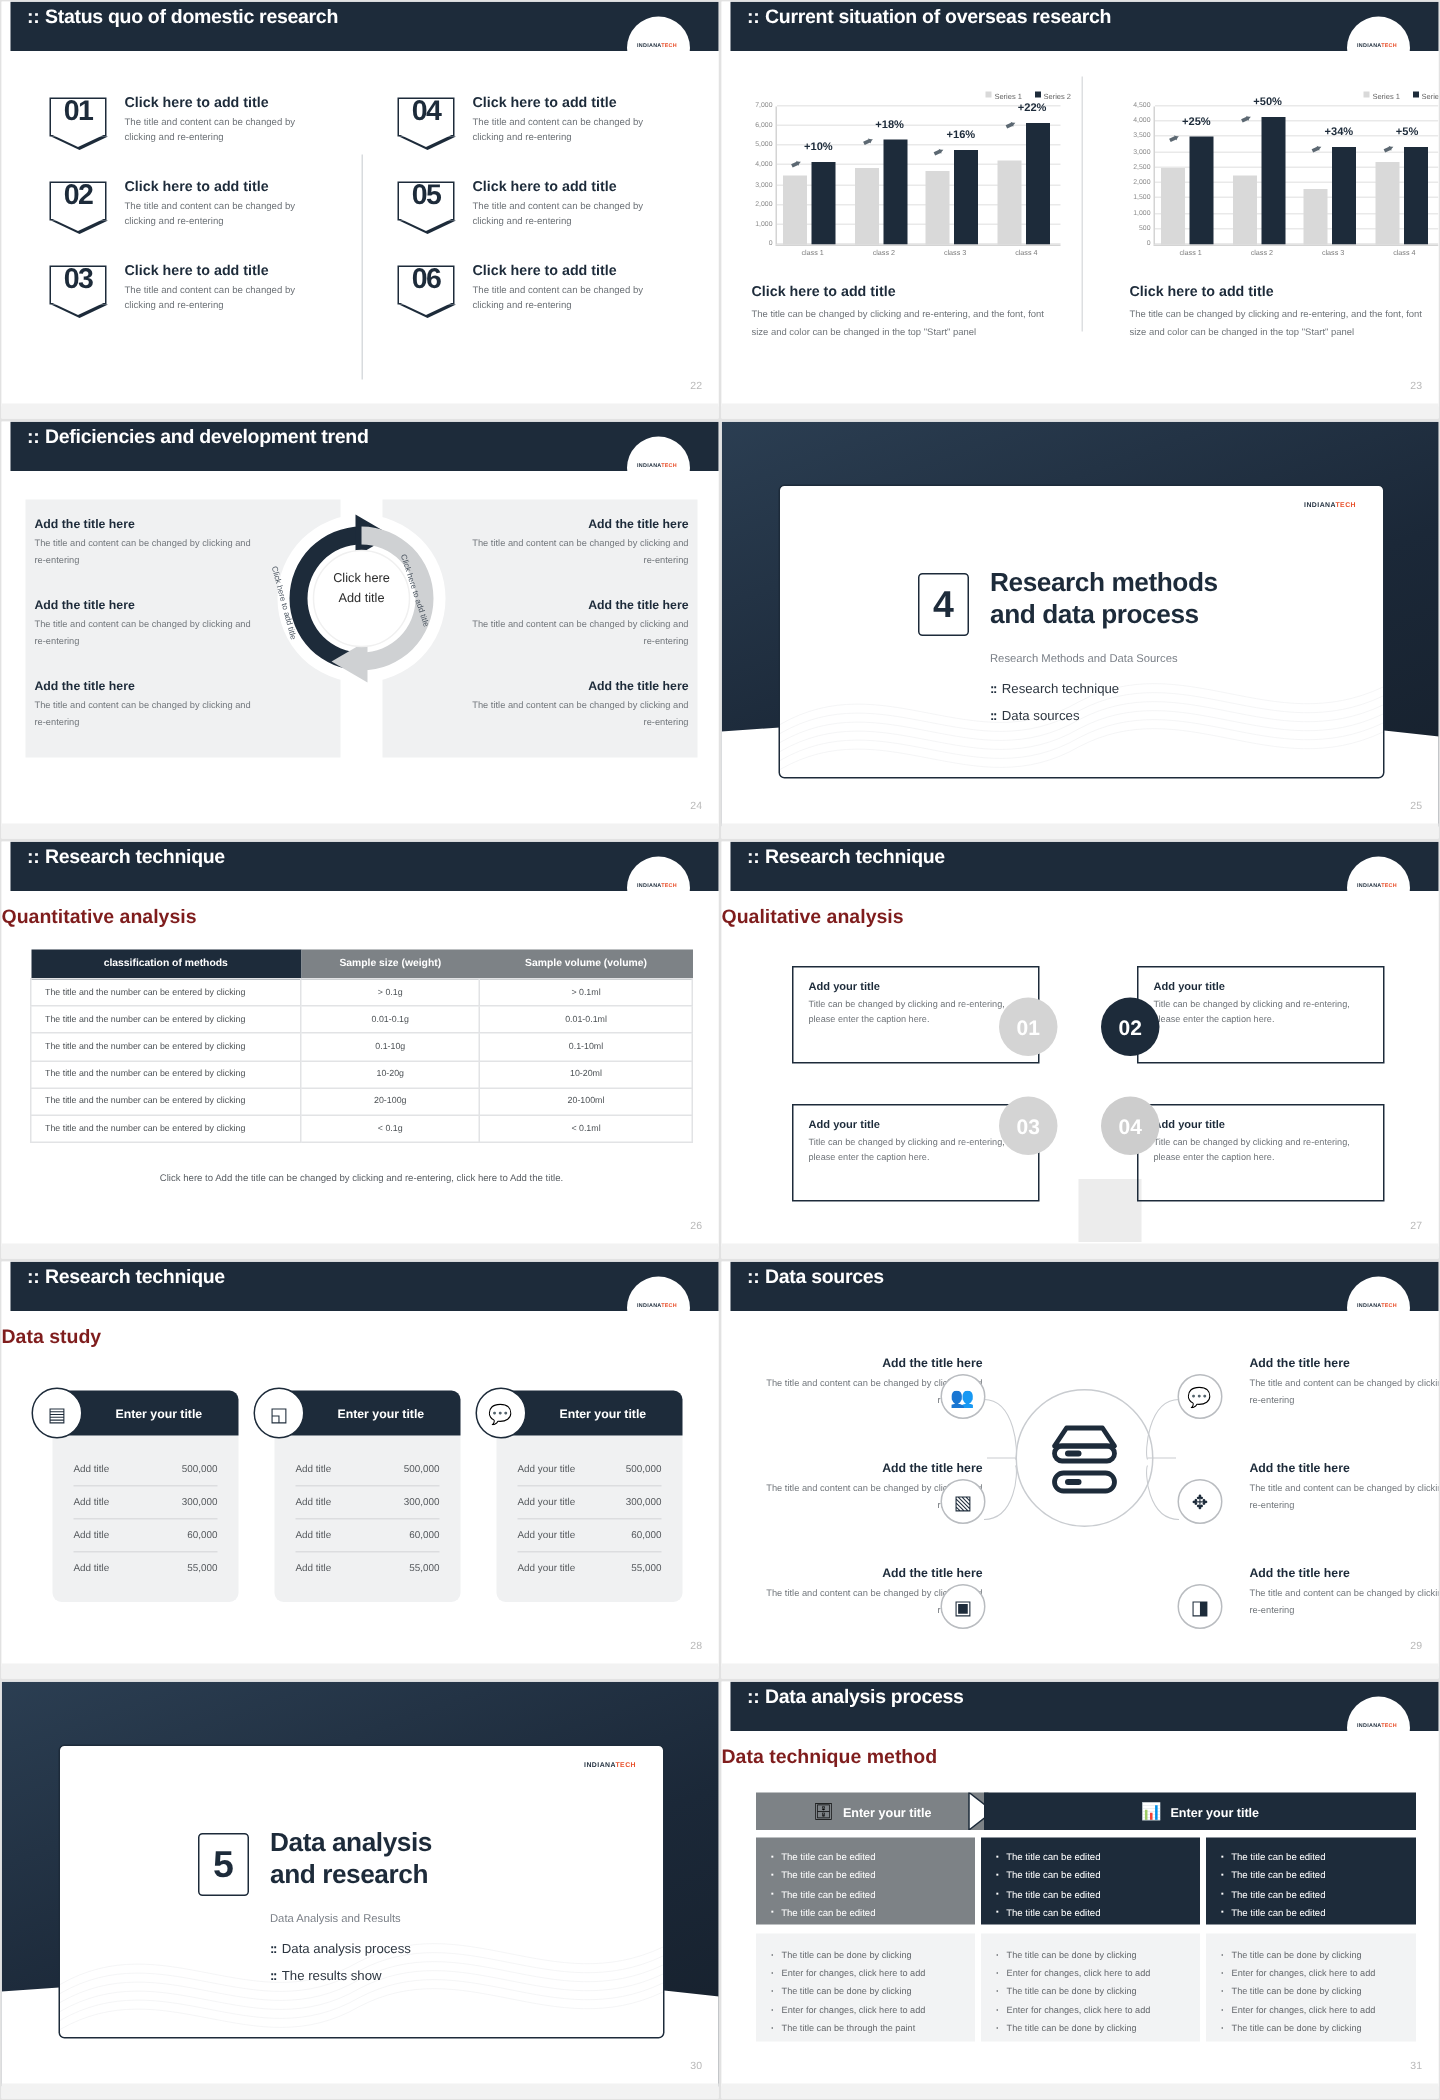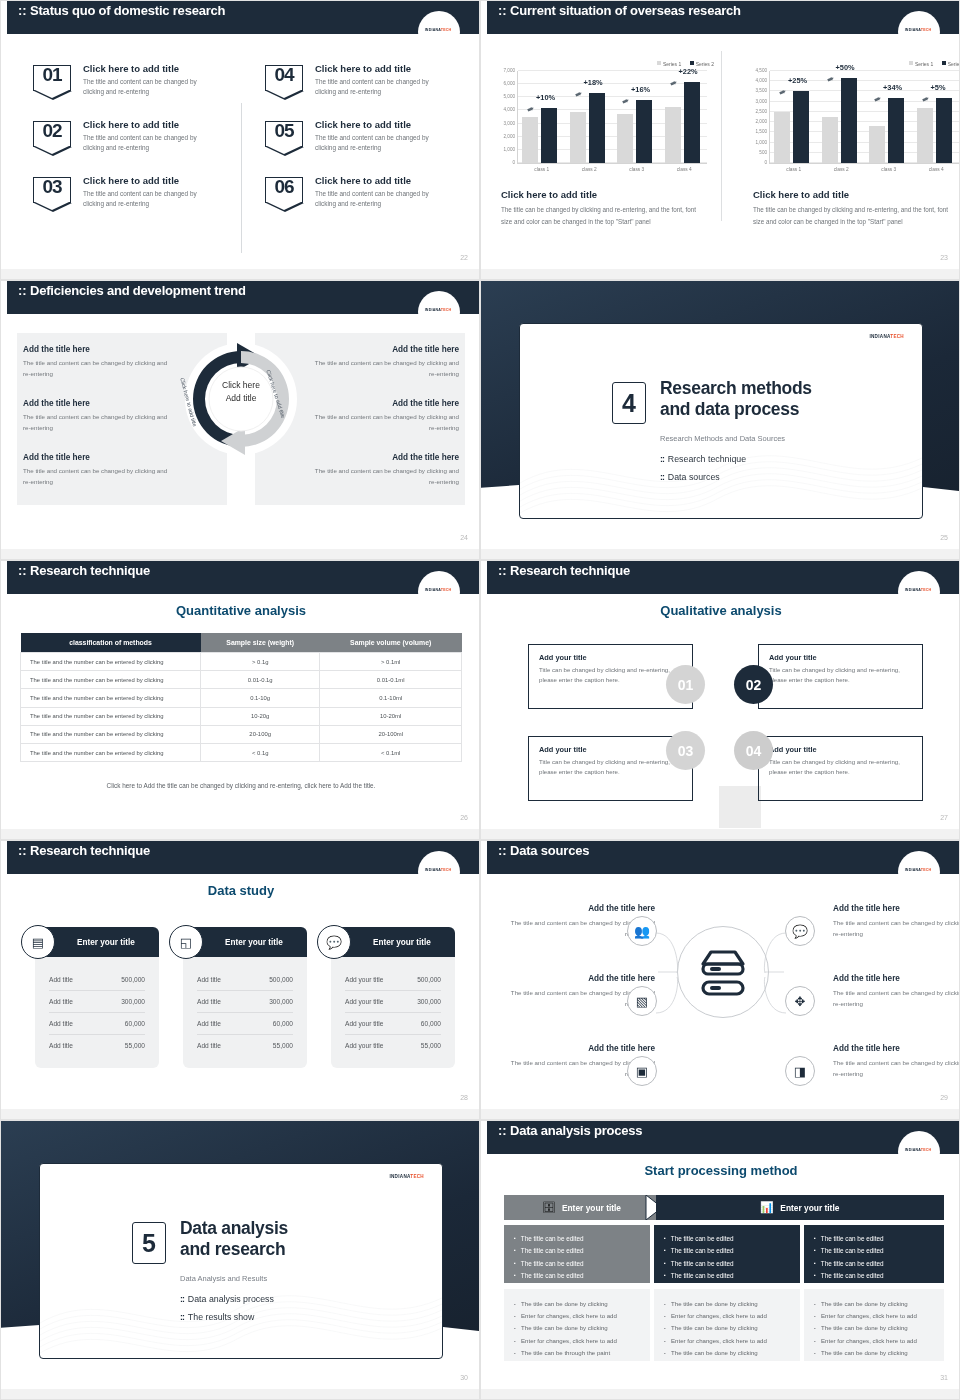--- a/index.html
+++ b/index.html
@@ -72,21 +72,21 @@
   .sec-logo { position:absolute; right:18px; top:10px; font-size:4.6px; font-weight:bold; color:#1d2b3a; letter-spacing:0.3px;}
   .sec-logo i { color:#e8502b; font-style:normal;}
   .sec-num { position:absolute; left:92px; top:58px; width:34px; height:42px; border:1.4px solid #1d2b3a; border-radius:3px; font-size:25px; font-weight:bold; color:#1d2b3a; text-align:center; line-height:40px;}
   .sec-t { position:absolute; left:140px; top:54px; font-size:17.5px; font-weight:bold; color:#1d2b3a; line-height:1.18; letter-spacing:-0.3px;}
   .sec-sub { position:absolute; left:140px; top:110px; font-size:7.5px; color:#7b8088;}
   .sec-li { position:absolute; left:140px; font-size:8.8px; color:#2d3640;}
   .sec-li b { color:#1d2b3a; letter-spacing:-1px; margin-right:4px;}
   .sec-mesh { position:absolute; left:0; bottom:0; width:100%; height:105px; opacity:.5;}
 
   
-  .ctr-title { position:absolute; top:42px; width:480px; text-align:center; font-size:13px; font-weight:bold; color:#0c4a6e;}
+  .ctr-title { position:absolute; top:42px; width:480px; font-size:13px; font-weight:bold; color:#7f1d1d;}
   .tbl { position:absolute; left:19px; top:72px; width:442px; border-collapse:collapse; }
   .tbl th { font-size:6.9px; font-weight:bold; color:#fff; padding:6px 2px; text-align:center;}
   .tbl th.c1 { background:#1d2b3a; width:180px;}
   .tbl th.c2 { background:#7d8286; }
   .tbl td { font-size:5.9px; color:#4e5357; padding:5.6px 4px; text-align:center; border:0.7px solid #e2e3e5;}
   .tbl td.c1 { text-align:left; padding-left:9px; }
   .tnote { position:absolute; top:221px; width:480px; text-align:center; font-size:6.4px; color:#5a5f64;}
 
   
   .qbox { position:absolute; width:165px; height:65px; border:0.8px solid #1d2b3a; padding:8px 10px;}
@@ -695,21 +695,21 @@
       <div class="gutter"></div>
     </div>
 
 <div class="slide">
       <div class="slide-inner">
   <div class="hdr"></div>
   <div class="hdr-rule"></div>
   <div class="hdr-title"><span class="hdr-dots">::</span><span>Data analysis process</span></div>
   <div class="logo-circ"></div>
   <div class="logo-txt"><span>INDIANA</span><i>TECH</i></div>
-  <div class="ctr-title">Start processing method</div>
+  <div class="ctr-title">Data technique method</div>
 
   <div class="pb" style="left:23px; top:74px; width:155px; background:#7d8286; justify-content:center;">
     <span class="pb-ic">🗄</span>
           <span class="pb-t">Enter your title</span>
   </div>
   <svg style="position:absolute;left:163px;top:74px;" width="22" height="25">
           <path d="M2,0 L18,12.5 L2,25 Z" fill="#fff" stroke="#1d2b3a" stroke-width="1"></path>
         </svg>
   <div class="pb" style="left:175px; top:74px; width:288px; background:#1d2b3a; justify-content:center;">
     <span class="pb-ic">📊</span>

